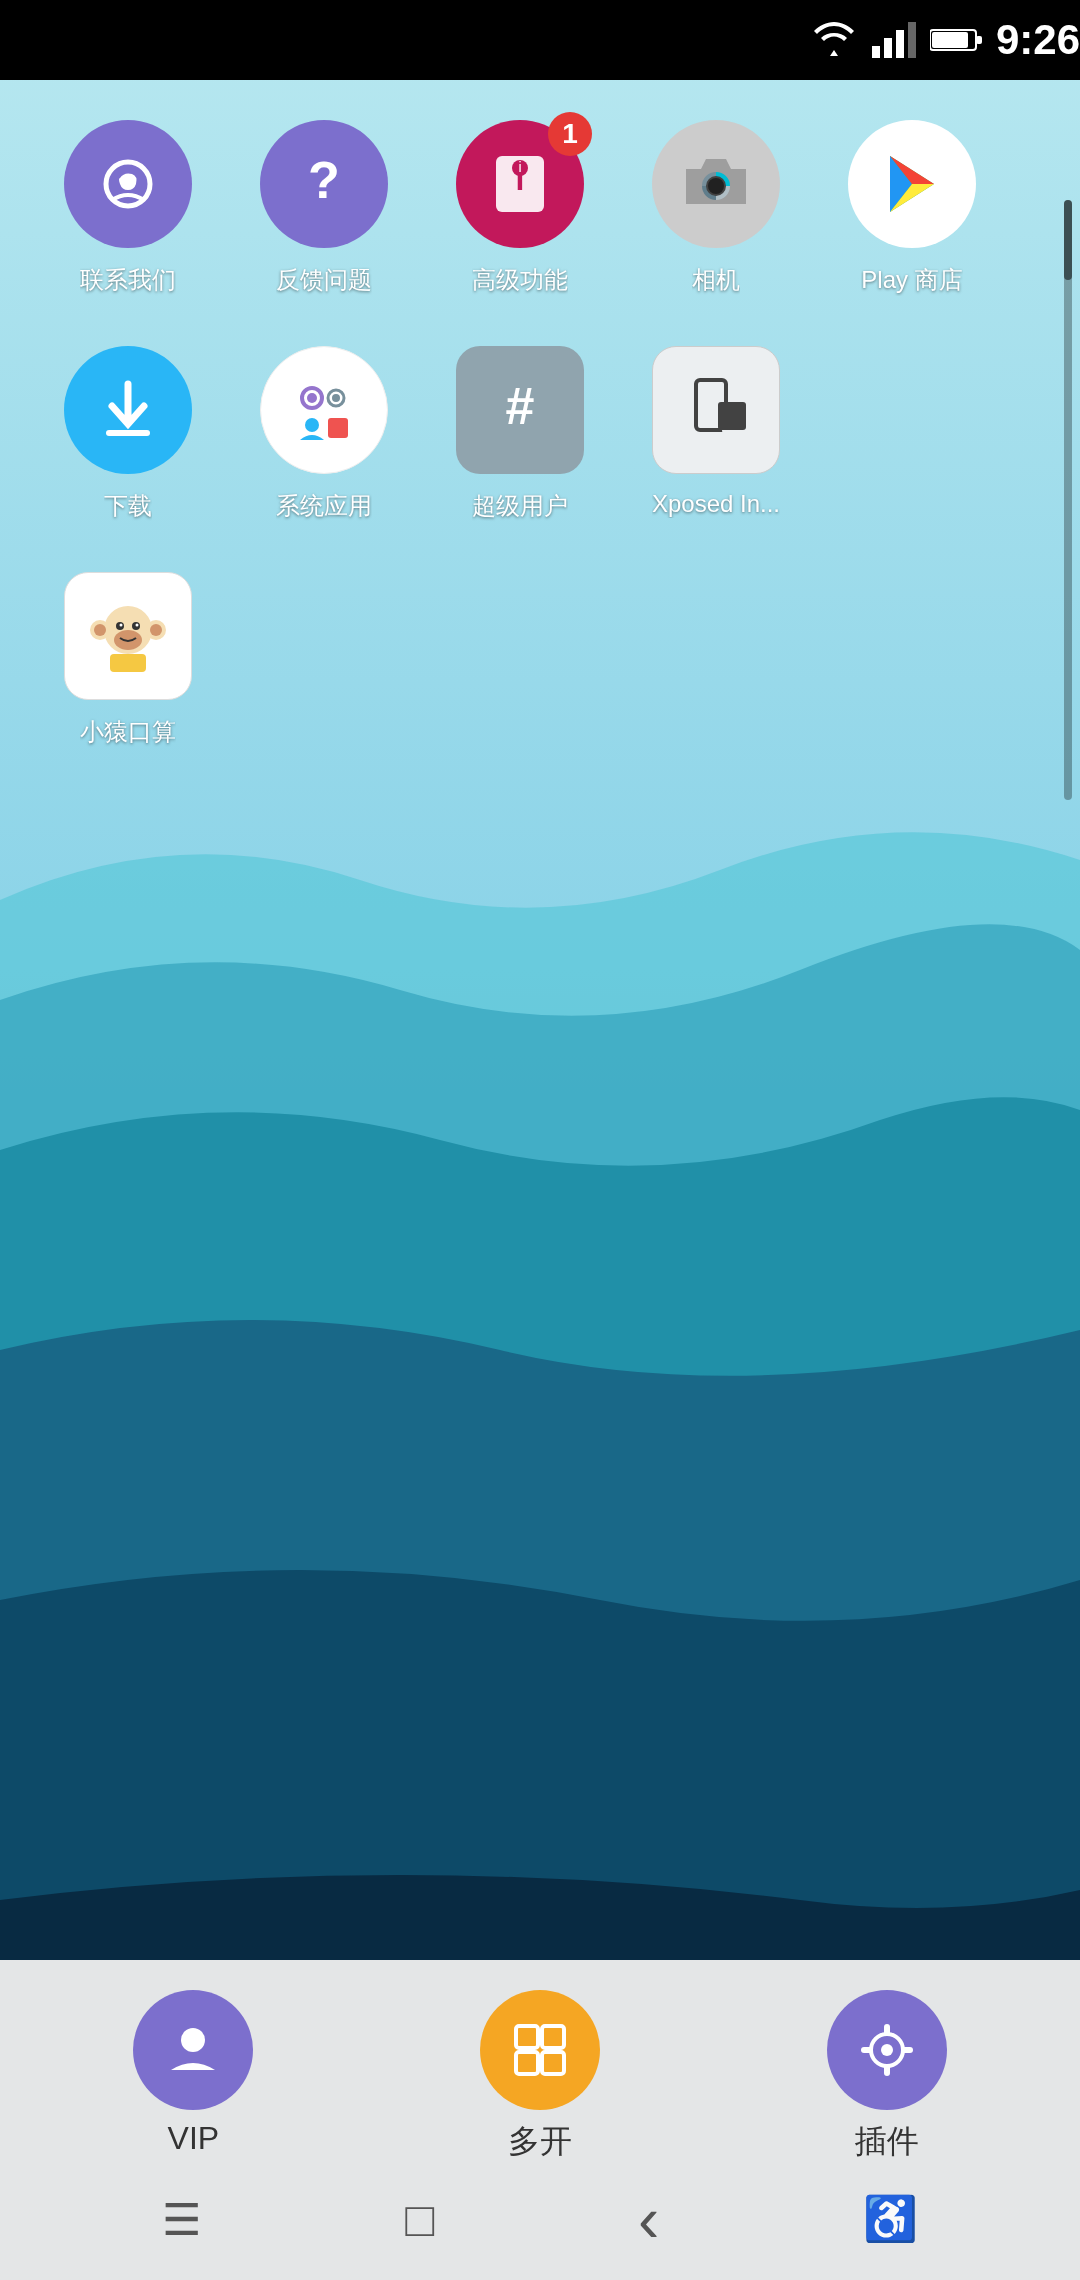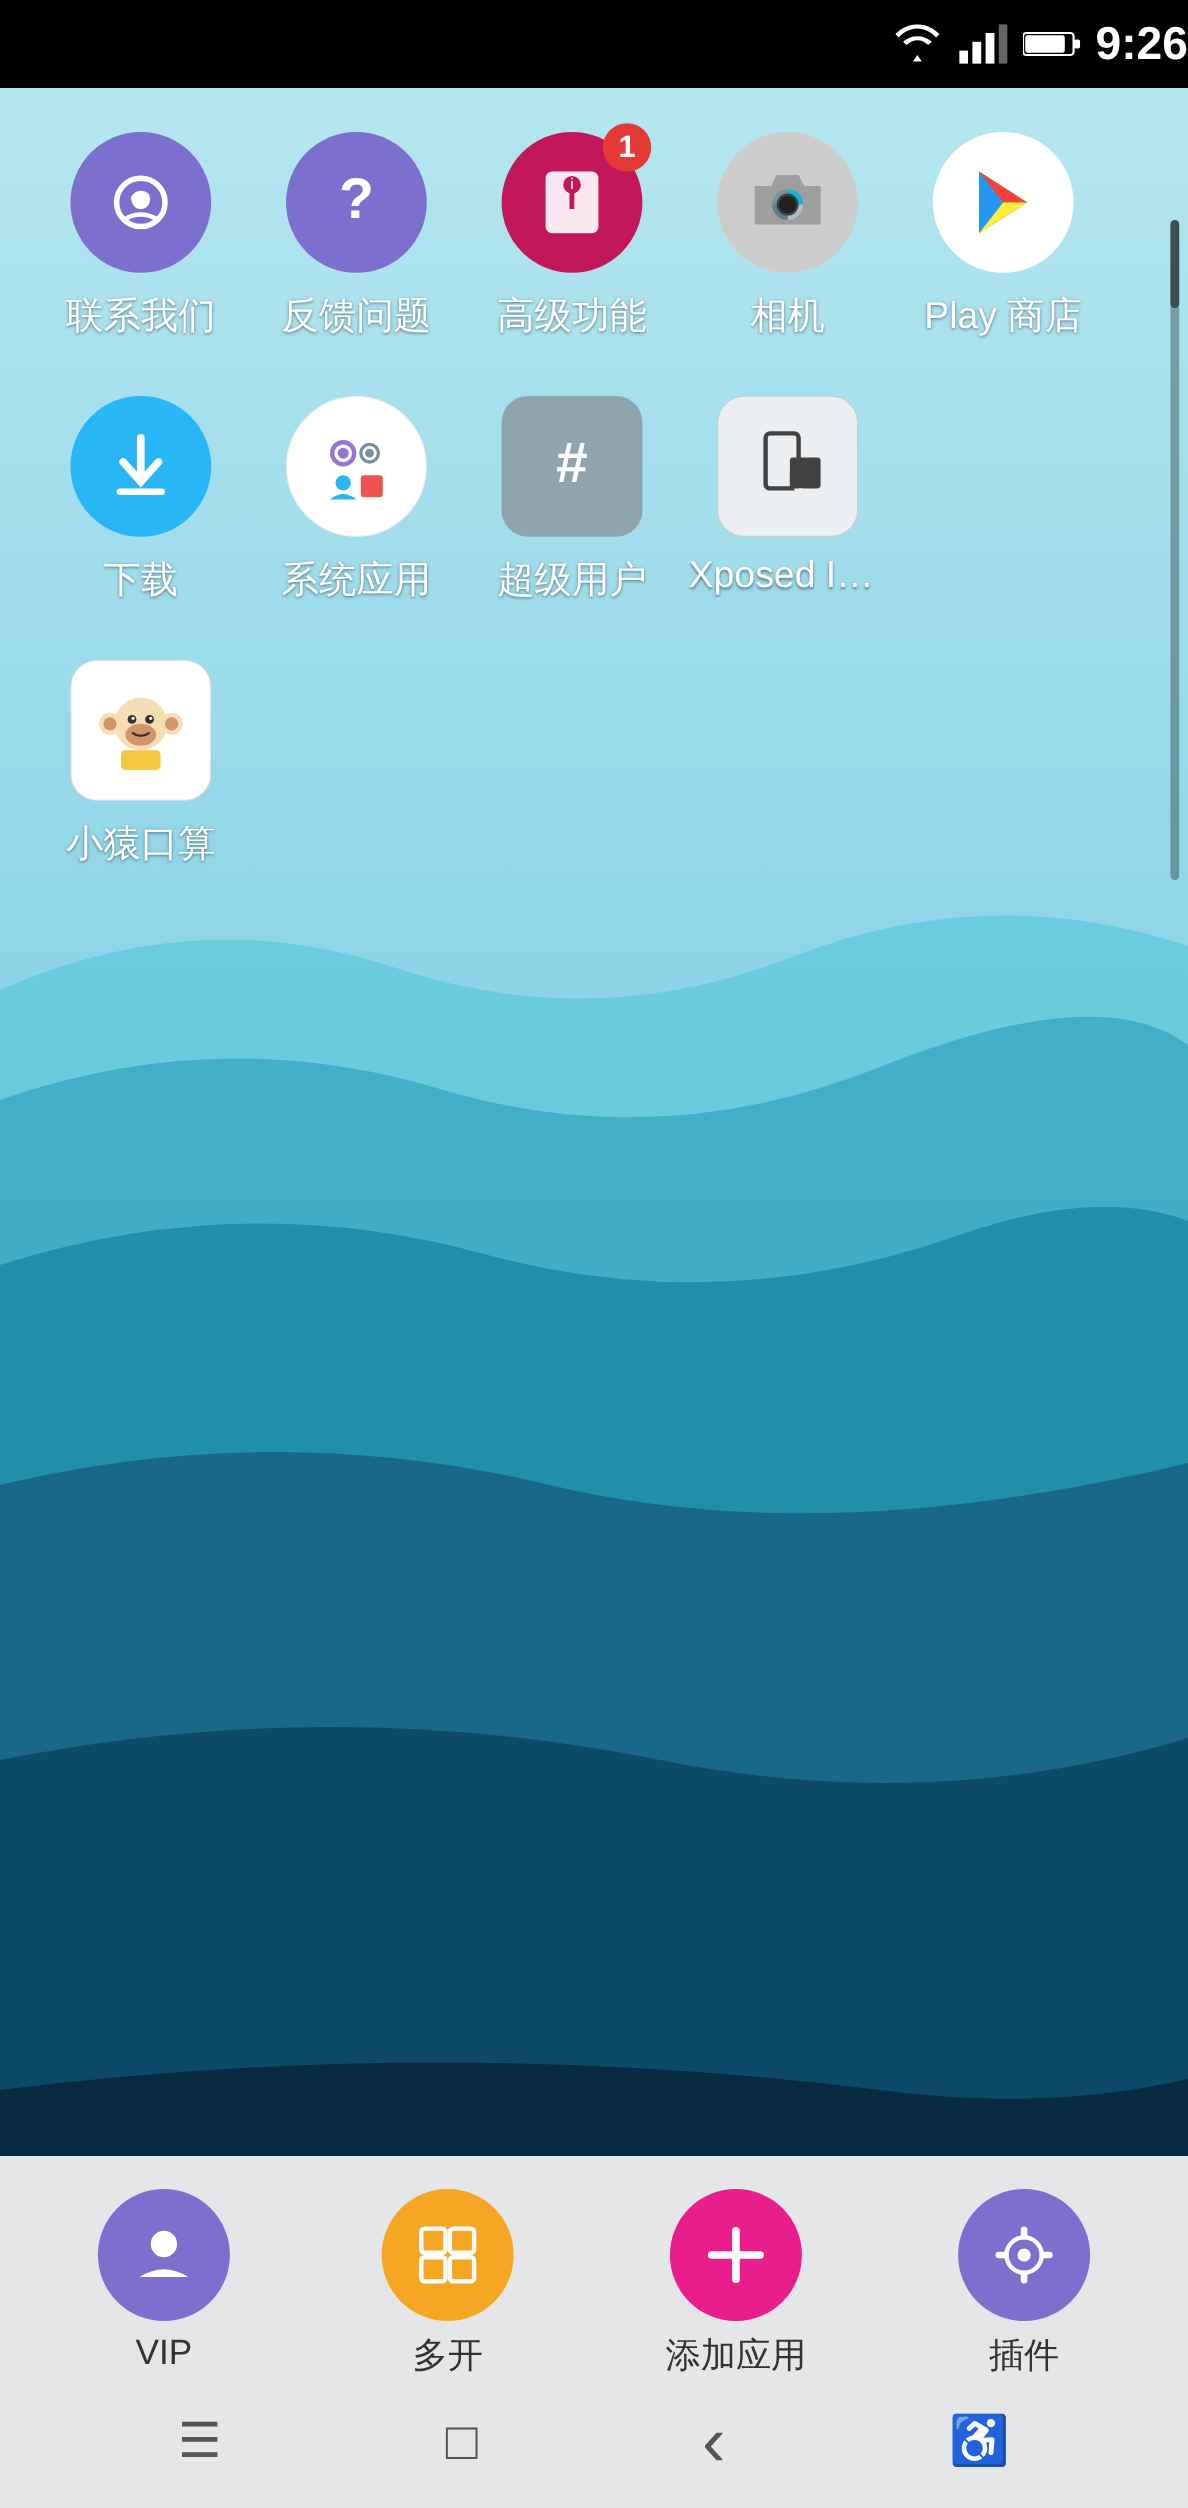--- a/index.html
+++ b/index.html
@@ -93,21 +93,21 @@
       width: 128px;
       height: 128px;
       border-radius: 24px;
       display: flex;
       align-items: center;
       justify-content: center;
     }
 
     .app-label {
       color: #fff;
-      font-size: 34px;
+      font-size: 24px;
       text-align: center;
       text-shadow: 0 1px 3px rgba(0,0,0,0.5);
       white-space: nowrap;
       overflow: hidden;
       text-overflow: ellipsis;
       max-width: 180px;
     }
 
     .badge {
       position: absolute;
@@ -459,29 +459,20 @@
         <svg width="64" height="64" viewBox="0 0 64 64" fill="none">
           <rect x="8" y="8" width="22" height="22" rx="3" stroke="white" stroke-width="4" fill="none"></rect>
           <rect x="34" y="8" width="22" height="22" rx="3" stroke="white" stroke-width="4" fill="none"></rect>
           <rect x="8" y="34" width="22" height="22" rx="3" stroke="white" stroke-width="4" fill="none"></rect>
           <rect x="34" y="34" width="22" height="22" rx="3" stroke="white" stroke-width="4" fill="none"></rect>
         </svg>
       </div>
       <span class="dock-label">多开</span>
     </div>
 
-    <div class="dock-item">
-      <div class="dock-icon" style="background:#e91e8c;">
-        <svg width="64" height="64" viewBox="0 0 64 64" fill="none">
-          <line x1="32" y1="10" x2="32" y2="54" stroke="white" stroke-width="7" stroke-linecap="round"></line>
-          <line x1="10" y1="32" x2="54" y2="32" stroke="white" stroke-width="7" stroke-linecap="round"></line>
-        </svg>
-      </div>
-      <span class="dock-label">添加应用</span>
-    </div>
 
     <div class="dock-item">
       <div class="dock-icon" style="background:#7c6fcd;">
         <svg width="64" height="64" viewBox="0 0 64 64" fill="none">
           <circle cx="32" cy="32" r="16" stroke="white" stroke-width="4" fill="none"></circle>
           <circle cx="32" cy="32" r="6" fill="white"></circle>
           <rect x="29" y="6" width="6" height="12" rx="3" fill="white"></rect>
           <rect x="29" y="46" width="6" height="12" rx="3" fill="white"></rect>
           <rect x="6" y="29" width="12" height="6" rx="3" fill="white"></rect>
           <rect x="46" y="29" width="12" height="6" rx="3" fill="white"></rect>

